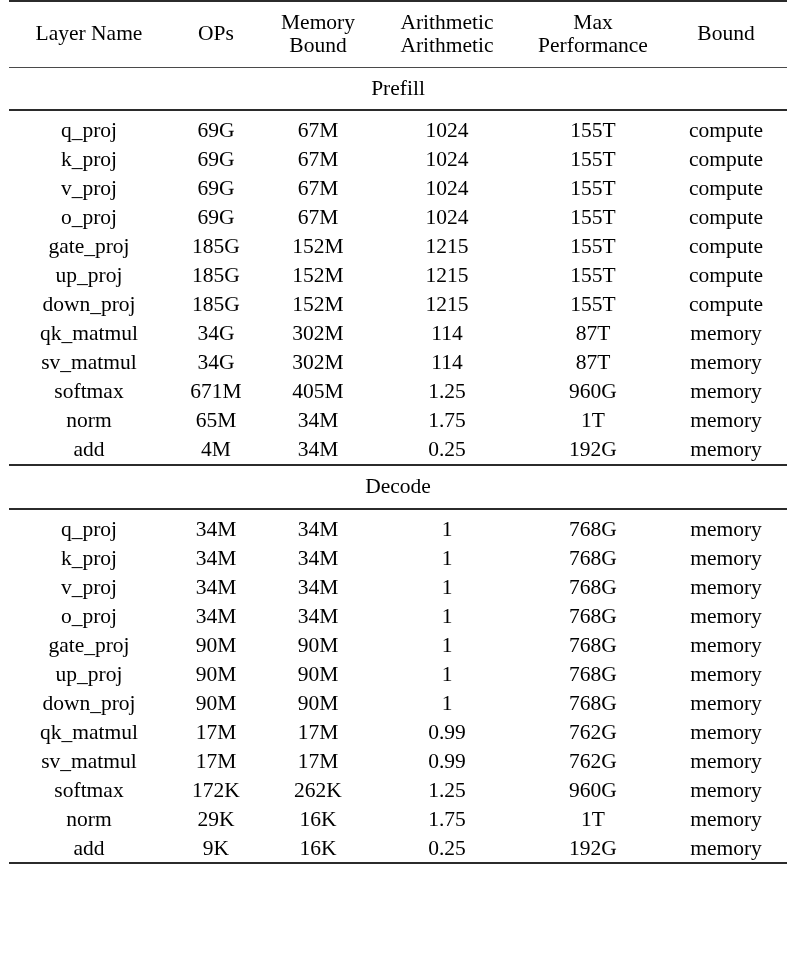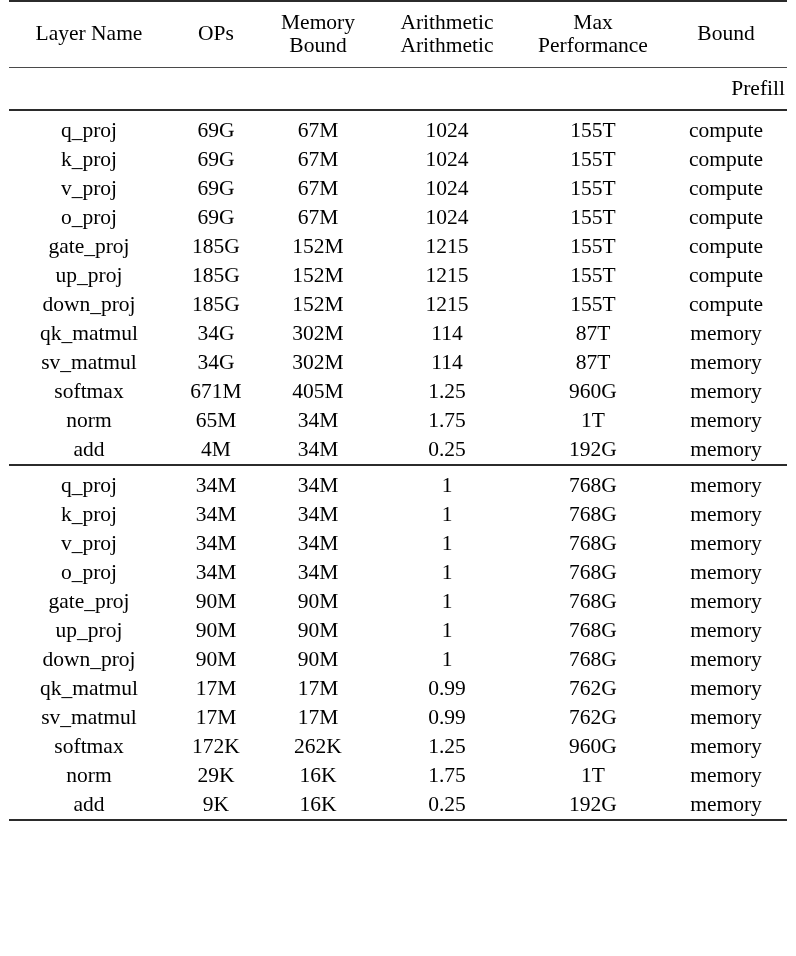--- a/index.html
+++ b/index.html
@@ -60,21 +60,21 @@
     text-align: center;
   }
 
   td.cell {
     text-align: center;
     padding: 3.1px 2px;
     white-space: nowrap;
   }
 
   td.section-label {
-    text-align: right;
+    text-align: center;
     padding: 9px 2px 10px 2px;
     margin-top: 24px;
   }
 
   .spacer-row td { height: 5px; padding: 0; border: 0; }
 </style>
 </head>
 <body>
 
 <div class="table-wrap">
@@ -208,20 +208,23 @@
           <td class="cell">memory</td>
         </tr>
         <tr>
           <td class="cell">add</td>
           <td class="cell">4M</td>
           <td class="cell">34M</td>
           <td class="cell">0.25</td>
           <td class="cell">192G</td>
           <td class="cell">memory</td>
         </tr>
+        <tr class="rule-mid">
+          <td colspan="6" class="section-label">Decode</td>
+        </tr>
         <tr class="rule-mid spacer-row">
           <td colspan="6"></td>
         </tr>
         <tr>
           <td class="cell">q_proj</td>
           <td class="cell">34M</td>
           <td class="cell">34M</td>
           <td class="cell">1</td>
           <td class="cell">768G</td>
           <td class="cell">memory</td>

